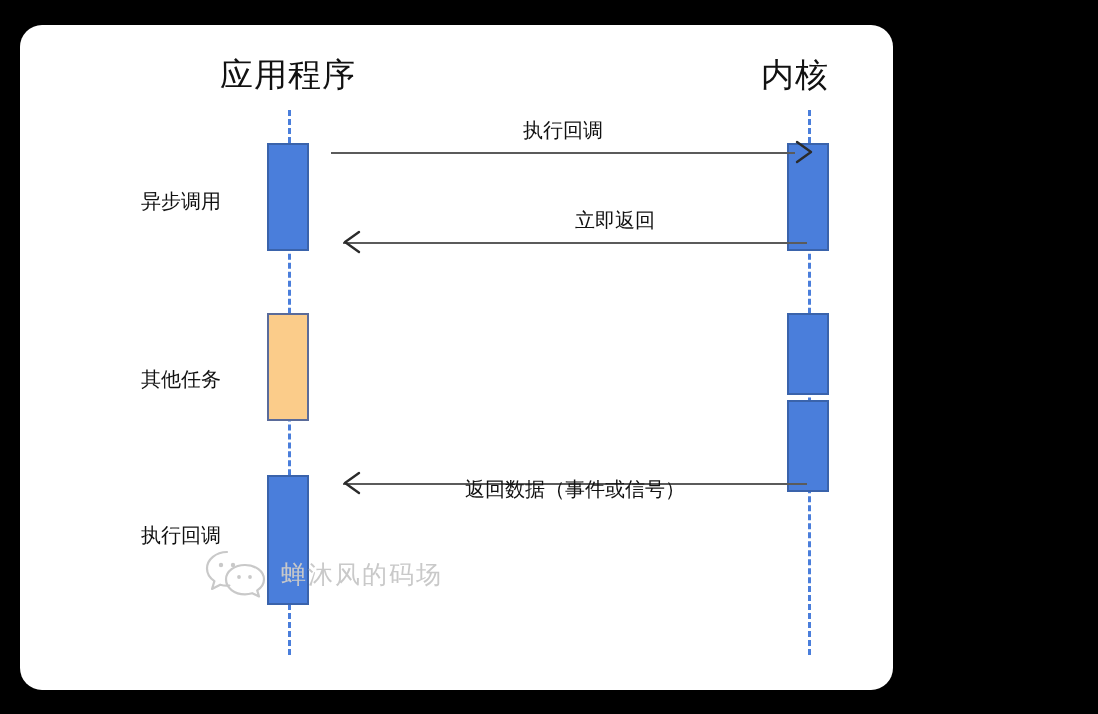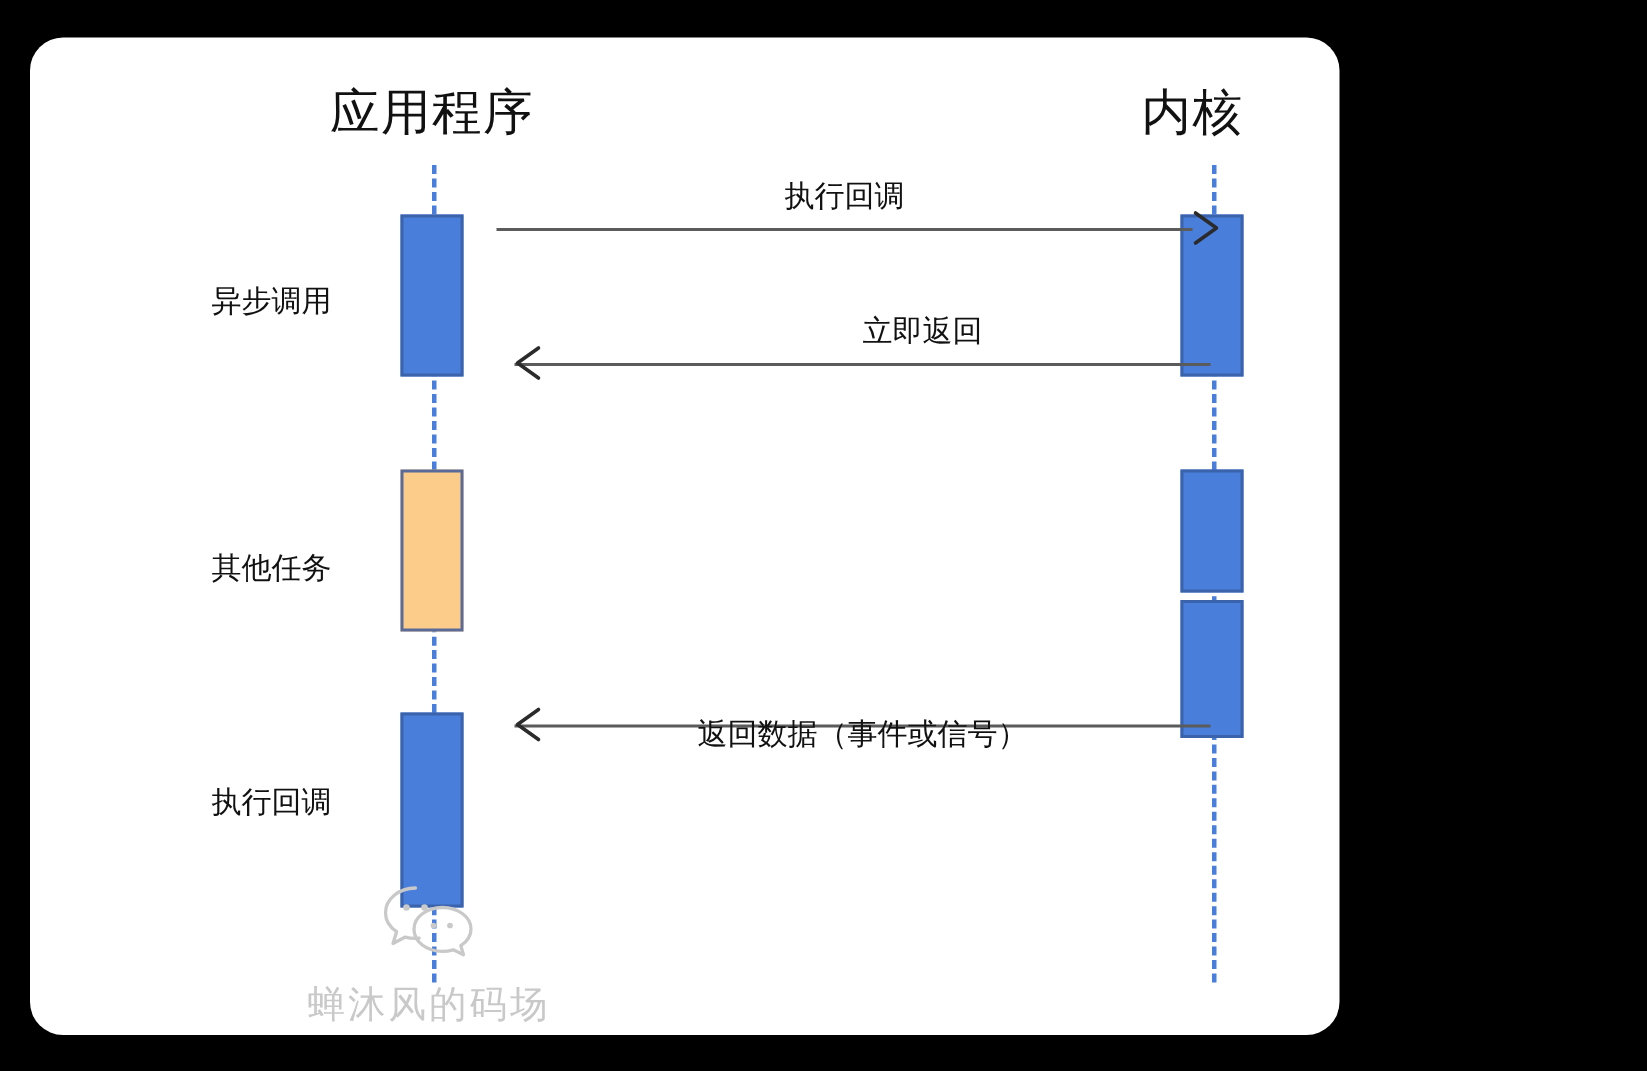--- a/index.html
+++ b/index.html
@@ -149,21 +149,21 @@
     <div class="arrowhead" style="left:0px;">
       <svg width="18" height="22" viewBox="0 0 18 22">
         <path d="M14,-10 L0,0 L14,10" fill="none" stroke="#2b2b2b" stroke-width="2.4" stroke-linecap="round" stroke-linejoin="round" transform="translate(2,0)"></path>
       </svg>
     </div>
     <div class="msg-label" style="left:232px;top:-8px;margin-top:28px;">
       <span>返回数据（事件或信号）</span>
     </div>
   </div>
 
-  <div id="watermark" style="left:185px;top:564px;flex-direction:column;">
+  <div id="watermark" style="left:185px;top:524px;">
     <span class="wm-icon">
       <svg width="62" height="50" viewBox="0 0 62 50">
         <path d="M22,3 C11,3 2,10.5 2,19.5 C2,24.6 4.9,29.1 9.4,32.1 L7,40 L15.2,35.7
                  C17.3,36.3 19.6,36.6 22,36.6 C22.8,36.6 23.6,36.6 24.4,36.5" fill="none" stroke="#c9c9c9" stroke-width="2.2" stroke-linecap="round" stroke-linejoin="round"></path>
         <circle cx="16" cy="16" r="2.2" fill="#c9c9c9"></circle>
         <circle cx="28" cy="16" r="2.2" fill="#c9c9c9"></circle>
         <path d="M40,16 C50.5,16 59,22.4 59,30.3 C59,34.8 56.3,38.8 52.2,41.4 L54,47.5
                  L47.2,44.2 C44.9,44.9 42.5,45.3 40,45.3 C29.5,45.3 21,38.9 21,30.3
                  C21,22.4 29.5,16 40,16 Z" fill="none" stroke="#c9c9c9" stroke-width="2.2" stroke-linecap="round" stroke-linejoin="round"></path>
         <circle cx="34" cy="28" r="1.9" fill="#c9c9c9"></circle>

